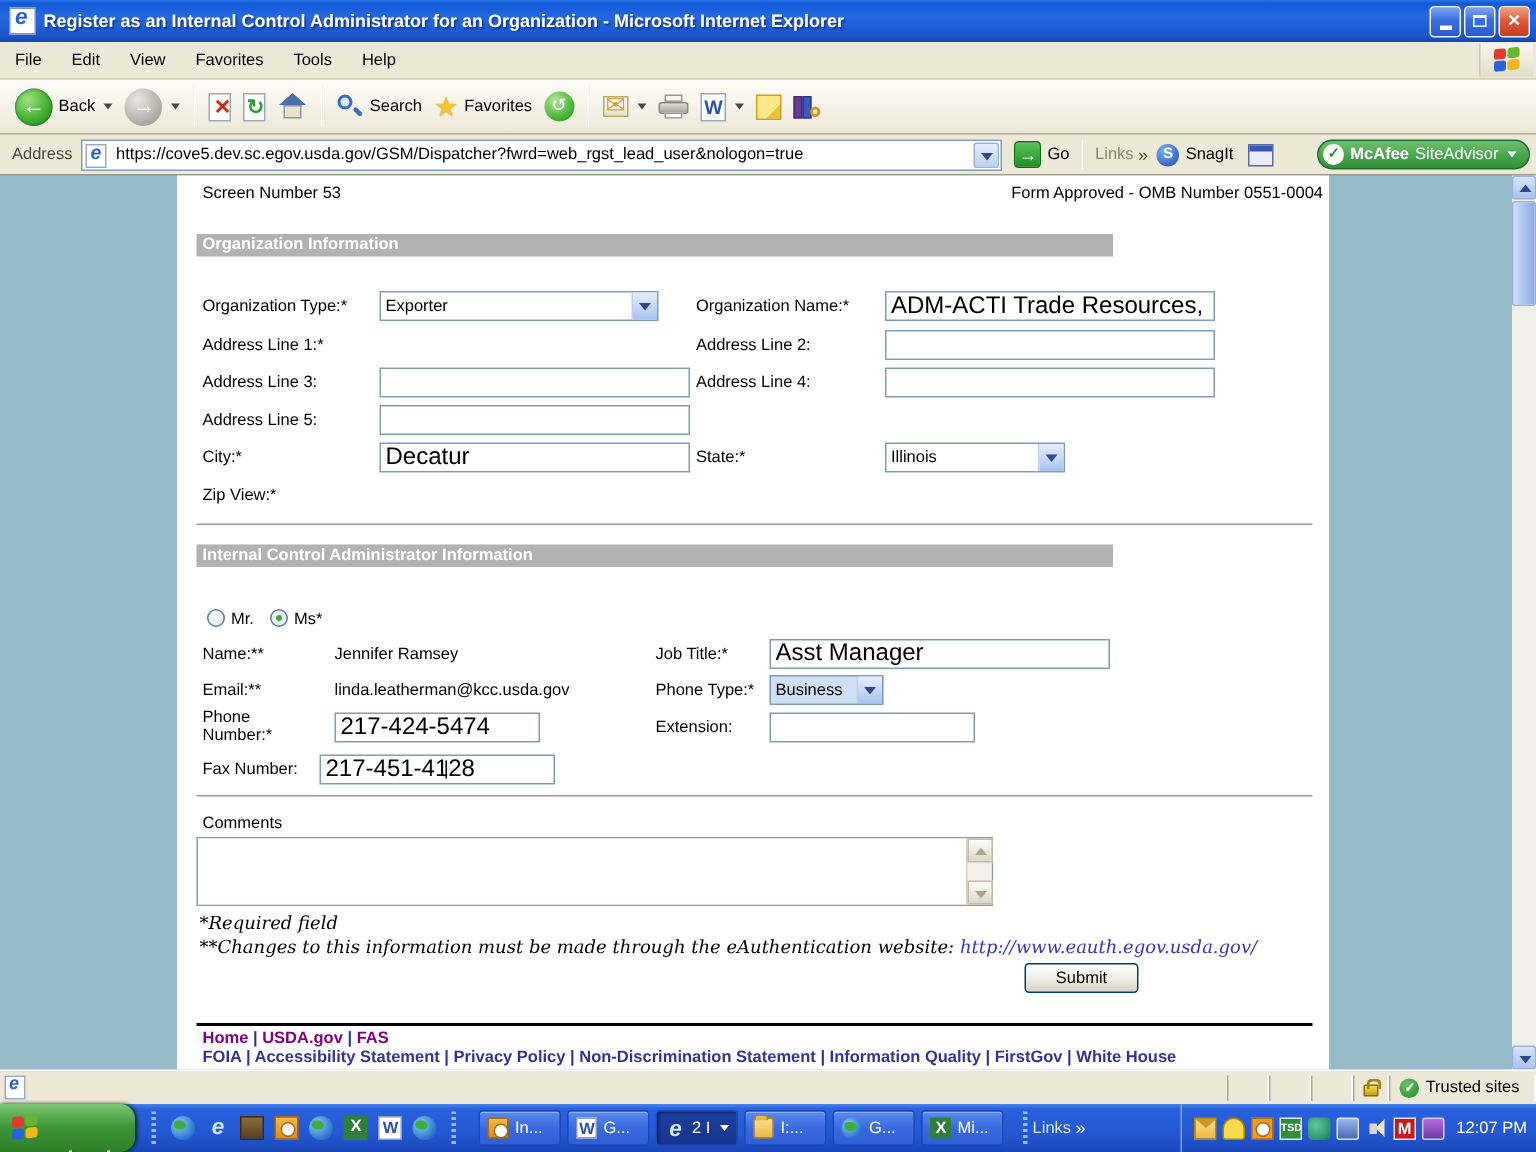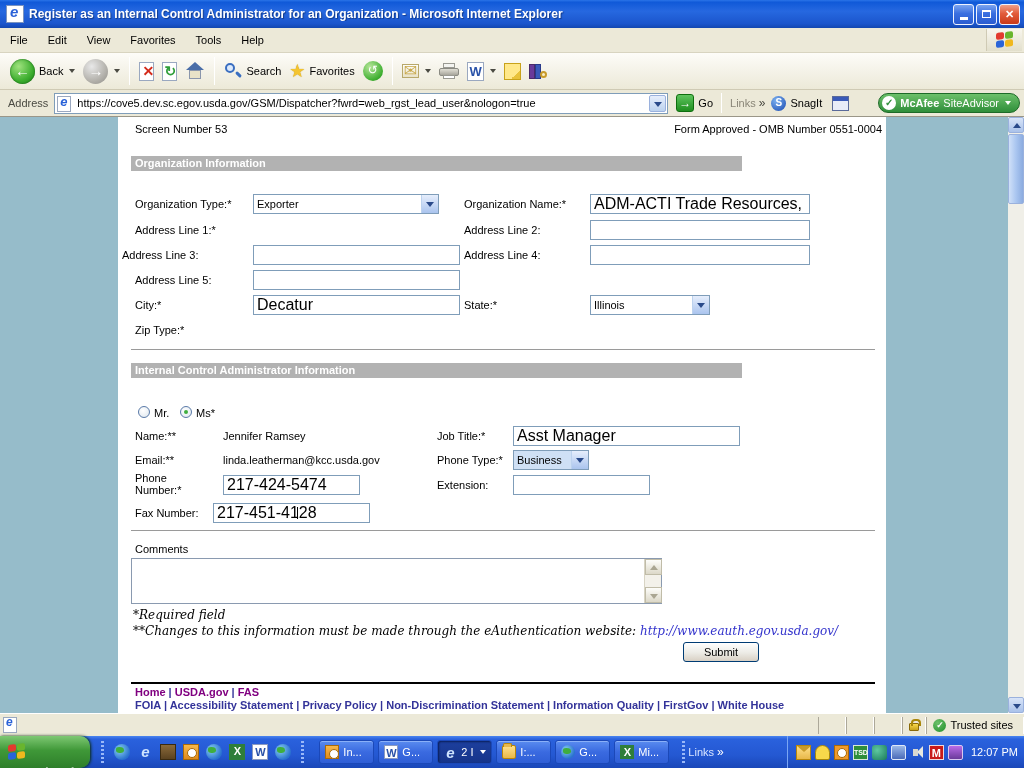--- a/index.html
+++ b/index.html
@@ -331,37 +331,37 @@
         <span class="xsel-t">Exporter</span>
         <span class="xsel-b"></span>
       </div>
       <span class="lbl" style="left:346px;top:81px">Organization Name:*</span>
       <input class="inp" style="left: 472px; top: 77px; width: 220px;" value="ADM-ACTI Trade Resources, Inc.">
 
       <span class="lbl" style="left:17px;top:107px">Address Line 1:*</span>
       <span class="lbl" style="left:346px;top:107px">Address Line 2:</span>
       <input class="inp" style="left: 472px; top: 103px; width: 220px;" value="">
 
-      <span class="lbl" style="left:4px;top:132px">Address Line 3:</span>
+      <span class="lbl" style="left:17px;top:132px">Address Line 3:</span>
       <input class="inp" style="left: 135px; top: 128px; width: 207px;" value="">
       <span class="lbl" style="left:346px;top:132px">Address Line 4:</span>
       <input class="inp" style="left: 472px; top: 128px; width: 220px;" value="">
 
       <span class="lbl" style="left:17px;top:157px">Address Line 5:</span>
       <input class="inp" style="left: 135px; top: 153px; width: 207px;" value="">
 
       <span class="lbl" style="left:17px;top:182px">City:*</span>
       <input class="inp" style="left: 135px; top: 178px; width: 207px;" value="Decatur">
       <span class="lbl" style="left:346px;top:182px">State:*</span>
       <div class="xsel" style="left:472px;top:178px;width:120px">
         <span class="xsel-t">Illinois</span>
         <span class="xsel-b"></span>
       </div>
 
-      <span class="lbl" style="left:17px;top:207px">Zip Type:*</span>
+      <span class="lbl" style="left:17px;top:207px">Zip View:*</span>
 
       <div class="hr" style="top:232px"></div>
 
       <div class="secbar" style="top:246px">Internal Control Administrator Information</div>
 
       <div class="radio" style="left:20px;top:289px"></div>
       <span class="lbl" style="left:36px;top:290px">Mr.</span>
       <div class="radio sel" style="left:62px;top:289px"></div>
       <span class="lbl" style="left:78px;top:290px">Ms*</span>
 

